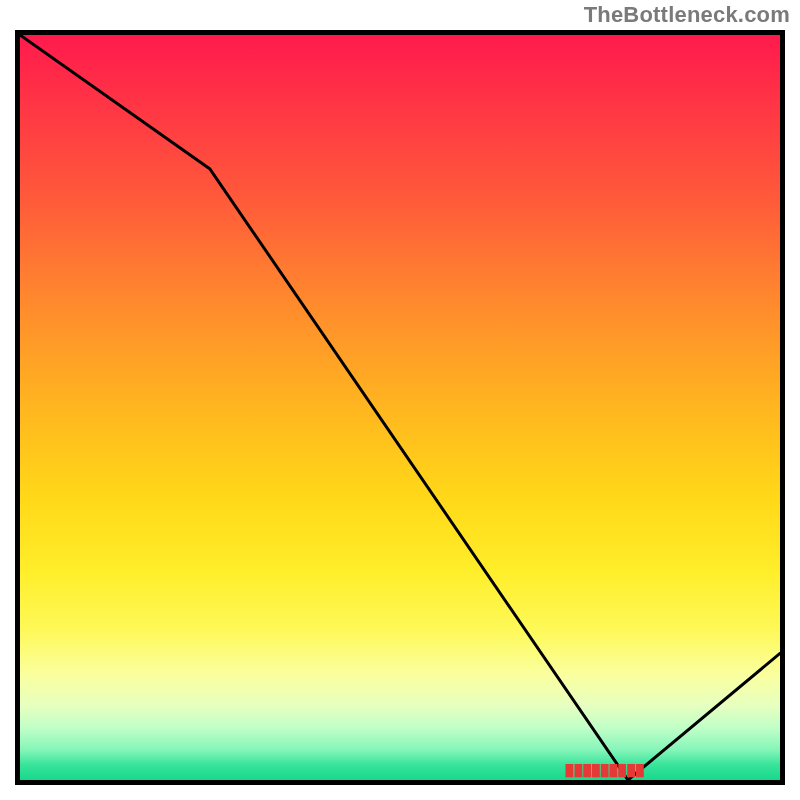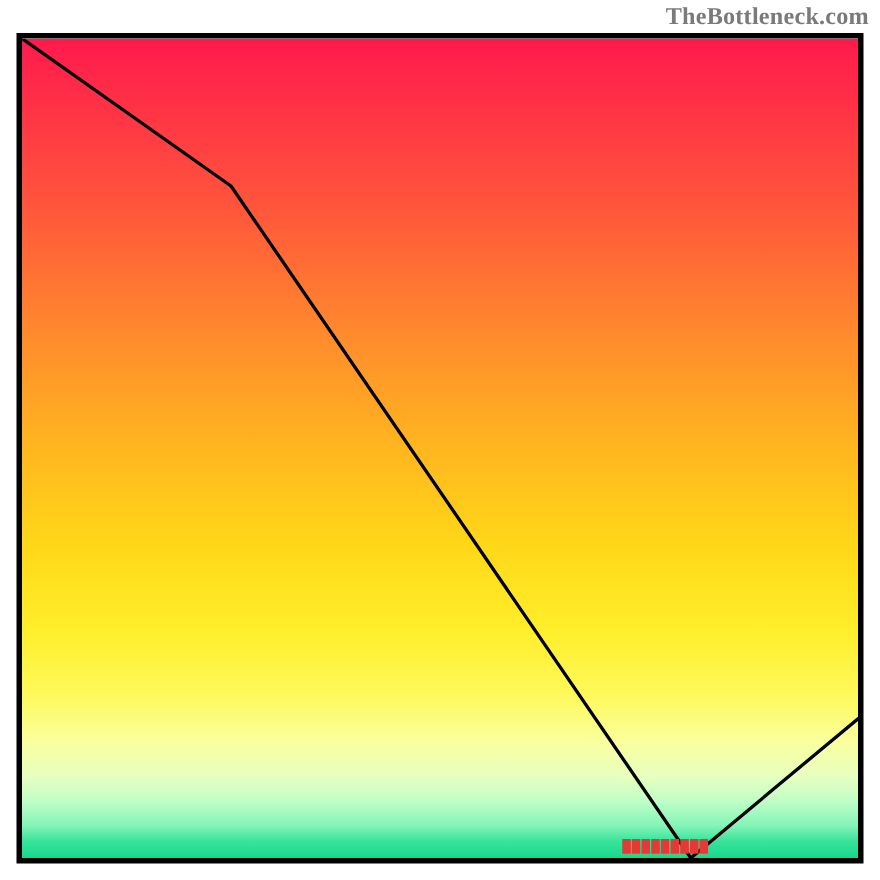--- a/index.html
+++ b/index.html
@@ -9,21 +9,20 @@
     height: 800px;
     background: #ffffff;
     font-family: Arial, Helvetica, sans-serif;
     overflow: hidden;
   }
 
   .stage {
     position: relative;
     width: 800px;
     height: 800px;
-    font-family: Liberation Serif, serif;
   }
 
   .watermark {
     position: absolute;
     top: 2px;
     right: 10px;
     font-size: 22px;
     font-weight: 600;
     color: #7a7a7a;
     letter-spacing: 0.2px;

